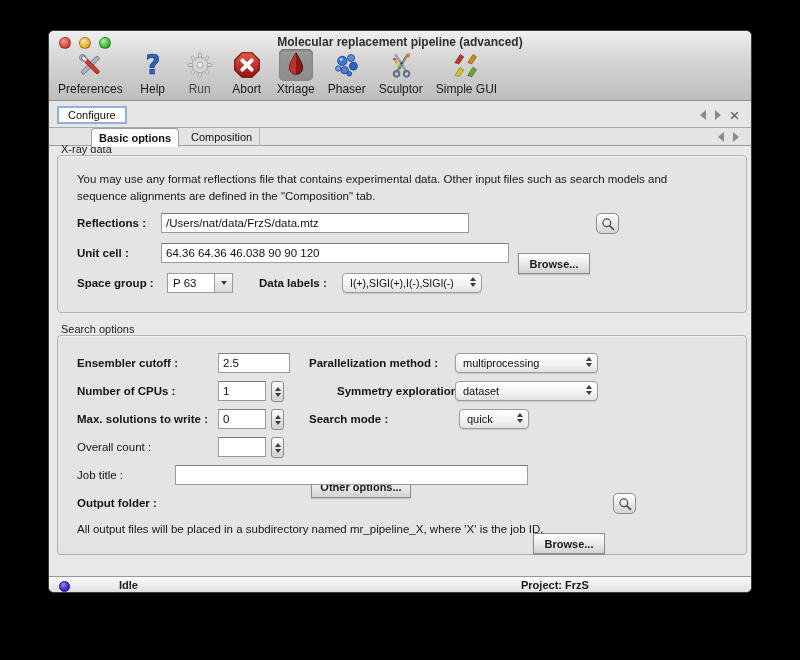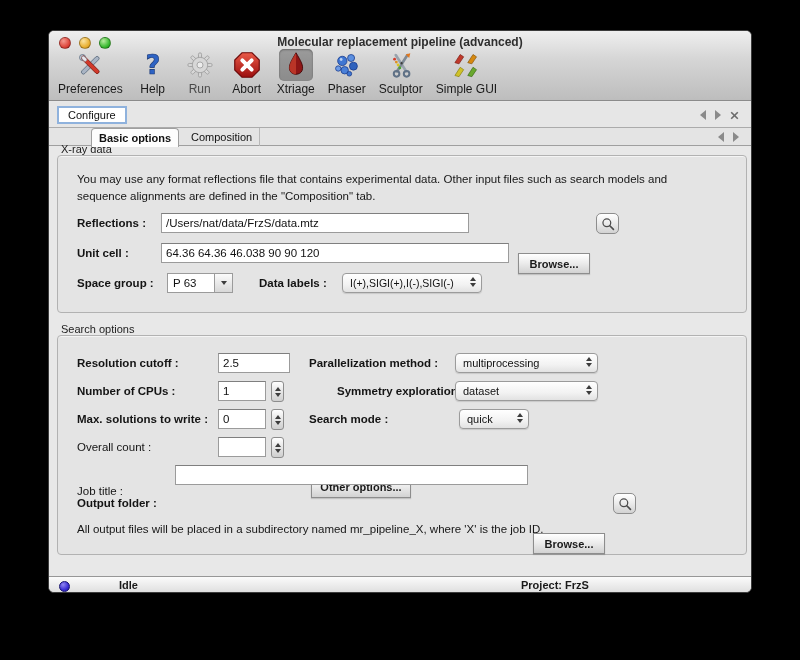--- a/index.html
+++ b/index.html
@@ -244,21 +244,21 @@
       <span>I(+),SIGI(+),I(-),SIGI(-)</span>
       <span class="updown">
           <span class="u"></span>
           <span class="d"></span>
         </span>
     </div>
 
     <div class="grouplabel" style="left:12px;top:176px;">Search options</div>
     <div class="groupbox" style="left:8px;top:188px;width:688px;height:218px;"></div>
 
-    <div class="lbl" style="left:28px;top:206px;">Resolution cutoff :</div>
+    <div class="lbl" style="left:28px;top:206px;">Ensembler cutoff :</div>
     <input class="field" style="left: 169px; top: 206px; width: 72px;" value="2.5">
     <div class="lbl" style="left:260px;top:206px;">Parallelization method :</div>
     <div class="popup" style="left:406px;top:206px;width:143px;">
       <span>multiprocessing</span>
       <span class="updown">
           <span class="u"></span>
           <span class="d"></span>
         </span>
     </div>
 
@@ -293,21 +293,21 @@
     </div>
 
     <div class="lbl normal" style="left:28px;top:290px;">Overall count :</div>
     <input class="field" style="left: 169px; top: 290px; width: 48px;" value="">
     <div class="stepper" style="left:222px;top:290px;">
         <span class="u"></span>
         <span class="d"></span>
       </div>
     <div class="btn" style="left:262px;top:289px;width:100px;height:22px;">Other options...</div>
 
-    <div class="lbl normal" style="left:28px;top:334px;">Job title :</div>
+    <div class="lbl normal" style="left:28px;top:318px;">Job title :</div>
     <input class="field" style="left: 126px; top: 318px; width: 353px;" value="">
 
     <div class="lbl" style="left:28px;top:346px;">Output folder :</div>
     <div class="btn" style="left:484px;top:346px;width:72px;">Browse...</div>
     <div class="magbtn" style="left:564px;top:346px;">
       <svg width="14" height="14" viewBox="0 0 18 18">
         <circle cx="7.5" cy="7.5" r="5" fill="none" stroke="#4c4c4c" stroke-width="1.6"></circle>
         <path d="M11.3 11.3 L16 16" stroke="#4c4c4c" stroke-width="2.1" stroke-linecap="round"></path>
       </svg>
     </div>

